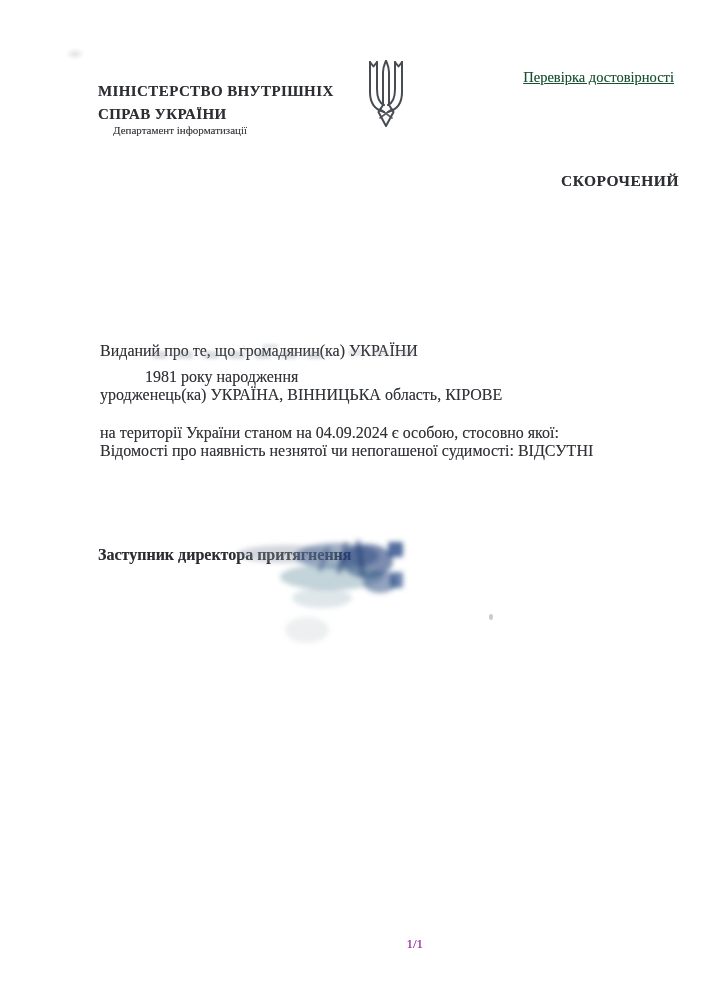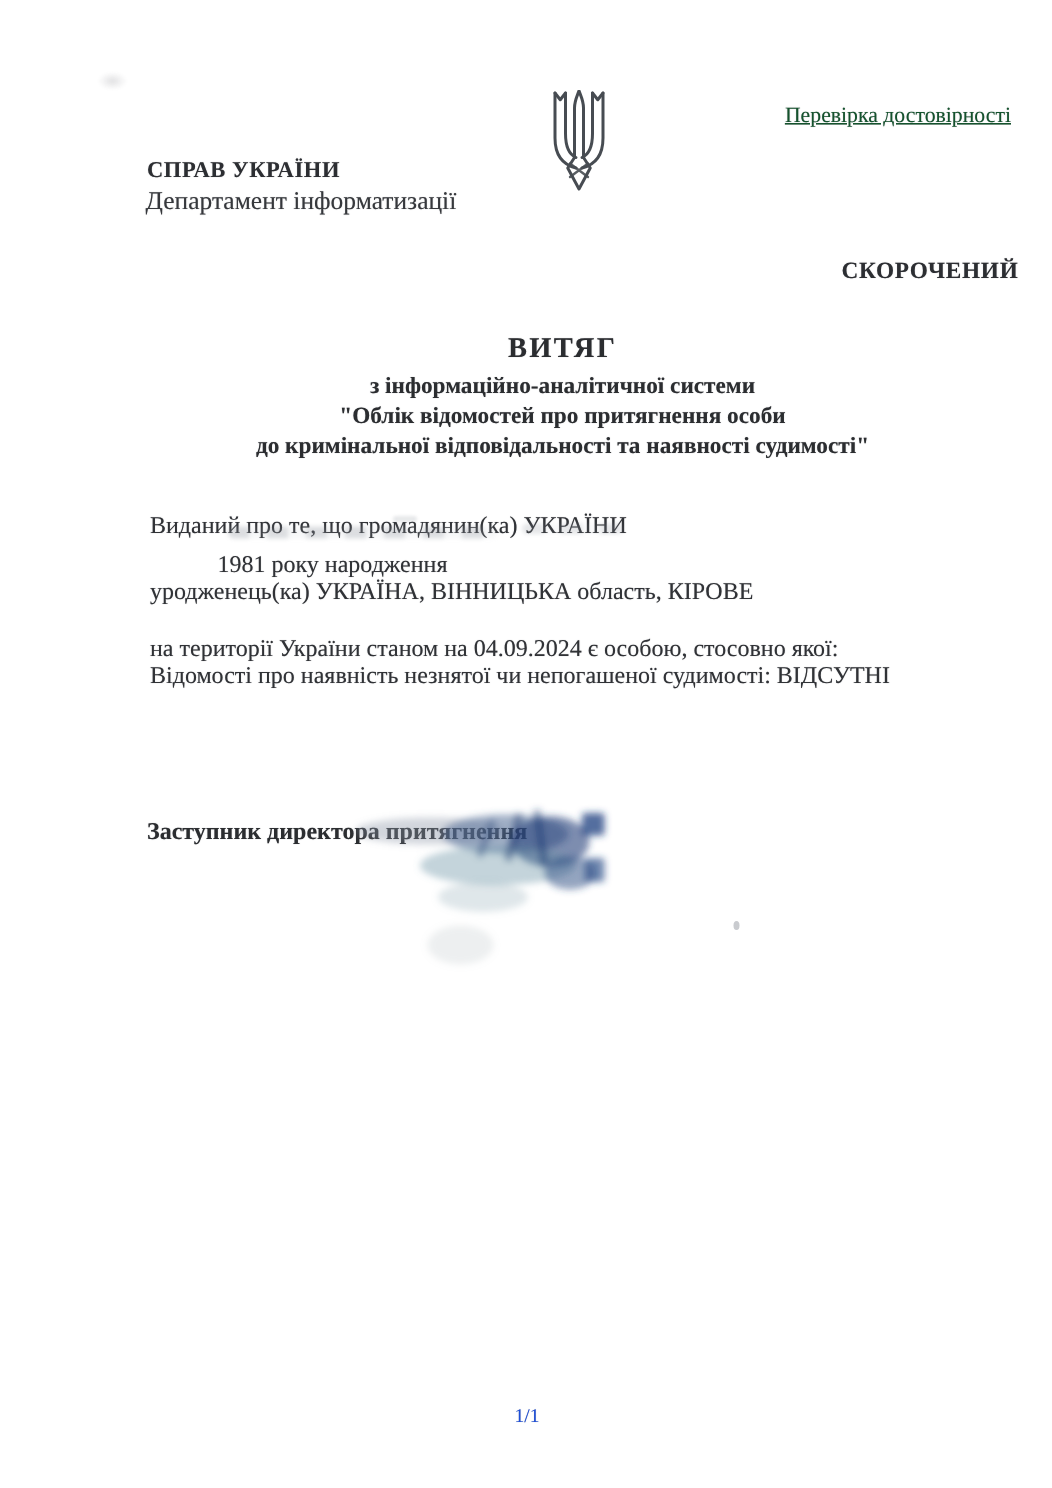--- a/index.html
+++ b/index.html
@@ -2,74 +2,69 @@
 <html><head>
 <meta charset="utf-8">
 <style>
   html,body { margin:0; padding:0; background:#ffffff; }
   .page {
     position:relative; width:701px; height:992px; background:#ffffff;
     font-family:"Liberation Serif", serif; color:#333538; overflow:hidden;
   }
   .txt { position:absolute; white-space:nowrap; text-shadow:0 0 0.6px rgba(70,72,78,0.5); }
   .ministry-line { left:98px; font-weight:bold; font-size:15px; letter-spacing:0.4px; color:#2c2e32; }
-  .dept { left:97px; top:124px; font-size:17px; color:#36383c; }
+  .dept { left:113px; top:124px; font-size:11px; color:#36383c; }
   .verification { right:27px; top:69px; font-size:14.5px; color:#14532d;text-decoration:underline; }
   .short-label { right:22px; top:172px; font-size:15.5px; font-weight:bold; letter-spacing:0.5px; color:#2c2e32; }
   .title-wrap { position:absolute; left:85px; top:222px; width:580px; text-align:center; }
   .title-main { position:relative; font-size:19px; font-weight:bold; letter-spacing:1.5px; color:#2b2d30; text-shadow:0 0 0.6px rgba(70,72,78,0.5); }
   .title-sub { position:relative; margin-top:4px; font-size:15.5px; font-weight:bold; line-height:20px; color:#2b2d30; text-shadow:0 0 0.6px rgba(70,72,78,0.5); }
   .body-line { left:100px; font-size:16px; color:#303236; }
   .sig-title { left:98px; top:546px; font-size:16px; font-weight:bold; color:#2b2d30; }
-  .page-num { position:absolute; left:343px; top:936px; width:80px; text-align:left; font-size:13px; color:#1d4ed8; text-shadow:0 0 0.5px rgba(90,92,98,0.5); }
+  .page-num { position:absolute; left:343px; top:936px; width:80px; text-align:right; font-size:13px; color:#a21caf; text-shadow:0 0 0.5px rgba(90,92,98,0.5); }
   .emblem { position:absolute; left:364px; top:60px; width:44px; height:68px; }
   .signature-blot { position:absolute; left:232px; top:530px; width:185px; height:120px; pointer-events:none; }
   .redact { position:absolute; border-radius:4px; filter:blur(1.5px);
     background:repeating-linear-gradient(90deg, rgba(140,146,155,0.55) 0 14px, rgba(185,190,197,0.22) 14px 26px); }
   .redact-1 { left:152px; top:351px; width:180px; height:8px; opacity:0.55; }
   .redact-2 { left:348px; top:349px; width:68px; height:7px; opacity:0.4; }
   .redact-3 { left:262px; top:344px; width:16px; height:4px; opacity:0.35; filter:blur(1px);
     background:rgba(140,146,155,0.6); border-radius:2px; }
   .smudge-tl { position:absolute; left:62px; top:46px; width:26px; height:16px; filter:blur(1px); opacity:0.8;
     background:radial-gradient(closest-side, rgba(150,150,156,0.35), rgba(150,150,156,0) 75%); }
   .speck { position:absolute; left:489px; top:614px; width:4px; height:6px; background:rgba(120,125,135,0.4); filter:blur(0.5px); border-radius:50%; }
 </style>
 </head>
 <body>
 
 <div class="page">
 
   <div class="smudge-tl"></div>
 
+  <div class="txt ministry-line" style="top:83px;">МІНІСТЕРСТВО ВНУТРІШНІХ</div>
   <div class="txt ministry-line" style="top:106px;">СПРАВ УКРАЇНИ</div>
   <div class="txt dept">Департамент інформатизації</div>
 
   <div class="emblem">
     <svg width="44" height="68" viewBox="0 0 44 68" fill="none" stroke="#474c52" stroke-width="2" stroke-linecap="round" stroke-linejoin="round">
       <path d="M6,2 V32 C6,44 12,50 20,52"></path>
       <path d="M13,2 V29 C13,38 15.5,43 20,45"></path>
       <path d="M6,2 L9.5,6.5 L13,2"></path>
       <path d="M38,2 V32 C38,44 32,50 24,52"></path>
       <path d="M31,2 V29 C31,38 28.5,43 24,45"></path>
       <path d="M38,2 L34.5,6.5 L31,2"></path>
       <path d="M19,45 V12 C19,7 21,3.5 22,0.5 C23,3.5 25,7 25,12 V45"></path>
       <path d="M19,45 L14.5,52 L22,66 L29.5,52 L25,45"></path>
       <path d="M16,49 L28,58 M28,49 L16,58" stroke-width="1.6" opacity="0.9"></path>
     </svg>
   </div>
 
   <div class="txt verification">Перевірка достовірності</div>
   <div class="txt short-label">СКОРОЧЕНИЙ</div>
 
-  <div class="title-wrap">
-    <div class="title-main">ВИТЯГ</div>
-    <div class="title-sub">з інформаційно-аналітичної системи</div>
-    <div class="title-sub" style="margin-top:0;">"Облік відомостей про притягнення особи</div>
-    <div class="title-sub" style="margin-top:0;">до кримінальної відповідальності та наявності судимості"</div>
-  </div>
 
   <div class="txt body-line" style="top:342px;text-align:right;">Виданий про те, що громадянин(ка) УКРАЇНИ</div>
 
   <div class="redact redact-1"></div>
   <div class="redact redact-2"></div>
   <div class="redact-3" style="position:absolute;"></div>
 
   <div class="txt body-line" style="top:368px; left:145px;">1981 року народження</div>
   <div class="txt body-line" style="top:386px;">уродженець(ка) УКРАЇНА, ВІННИЦЬКА область, КІРОВЕ</div>
   <div class="txt body-line" style="top:404px;margin-top:20px;">на території України станом на 04.09.2024 є особою, стосовно якої:</div>

